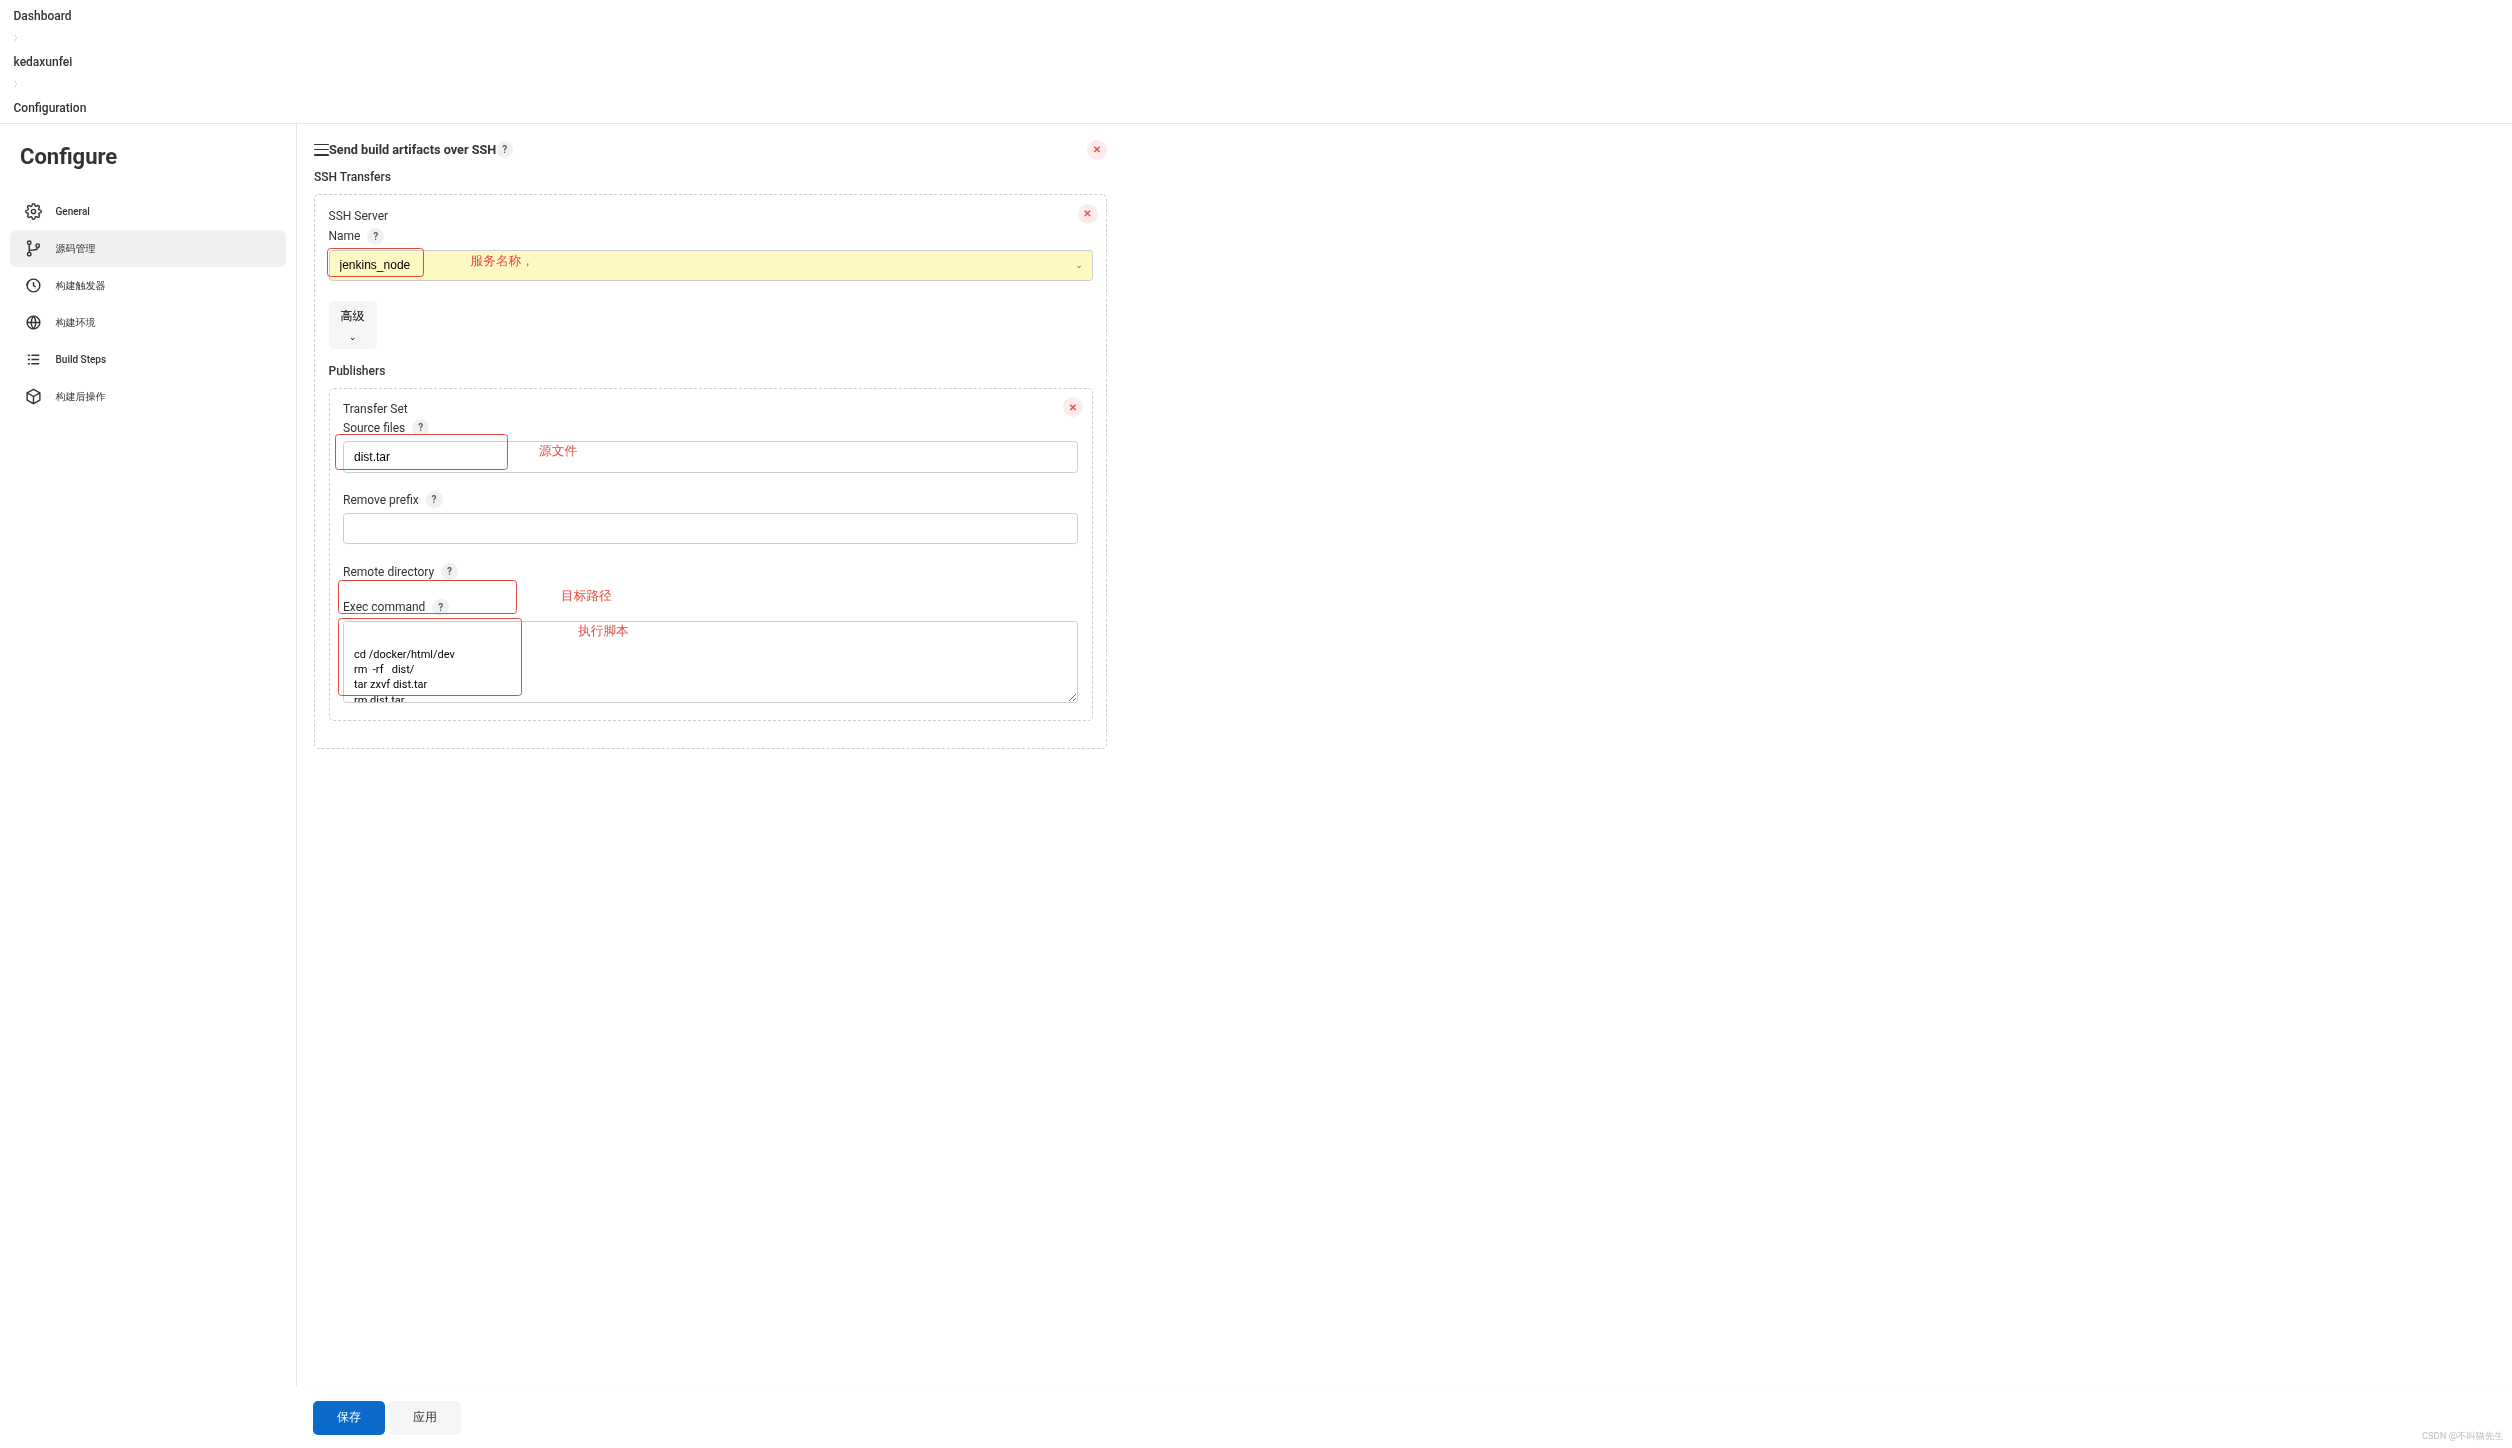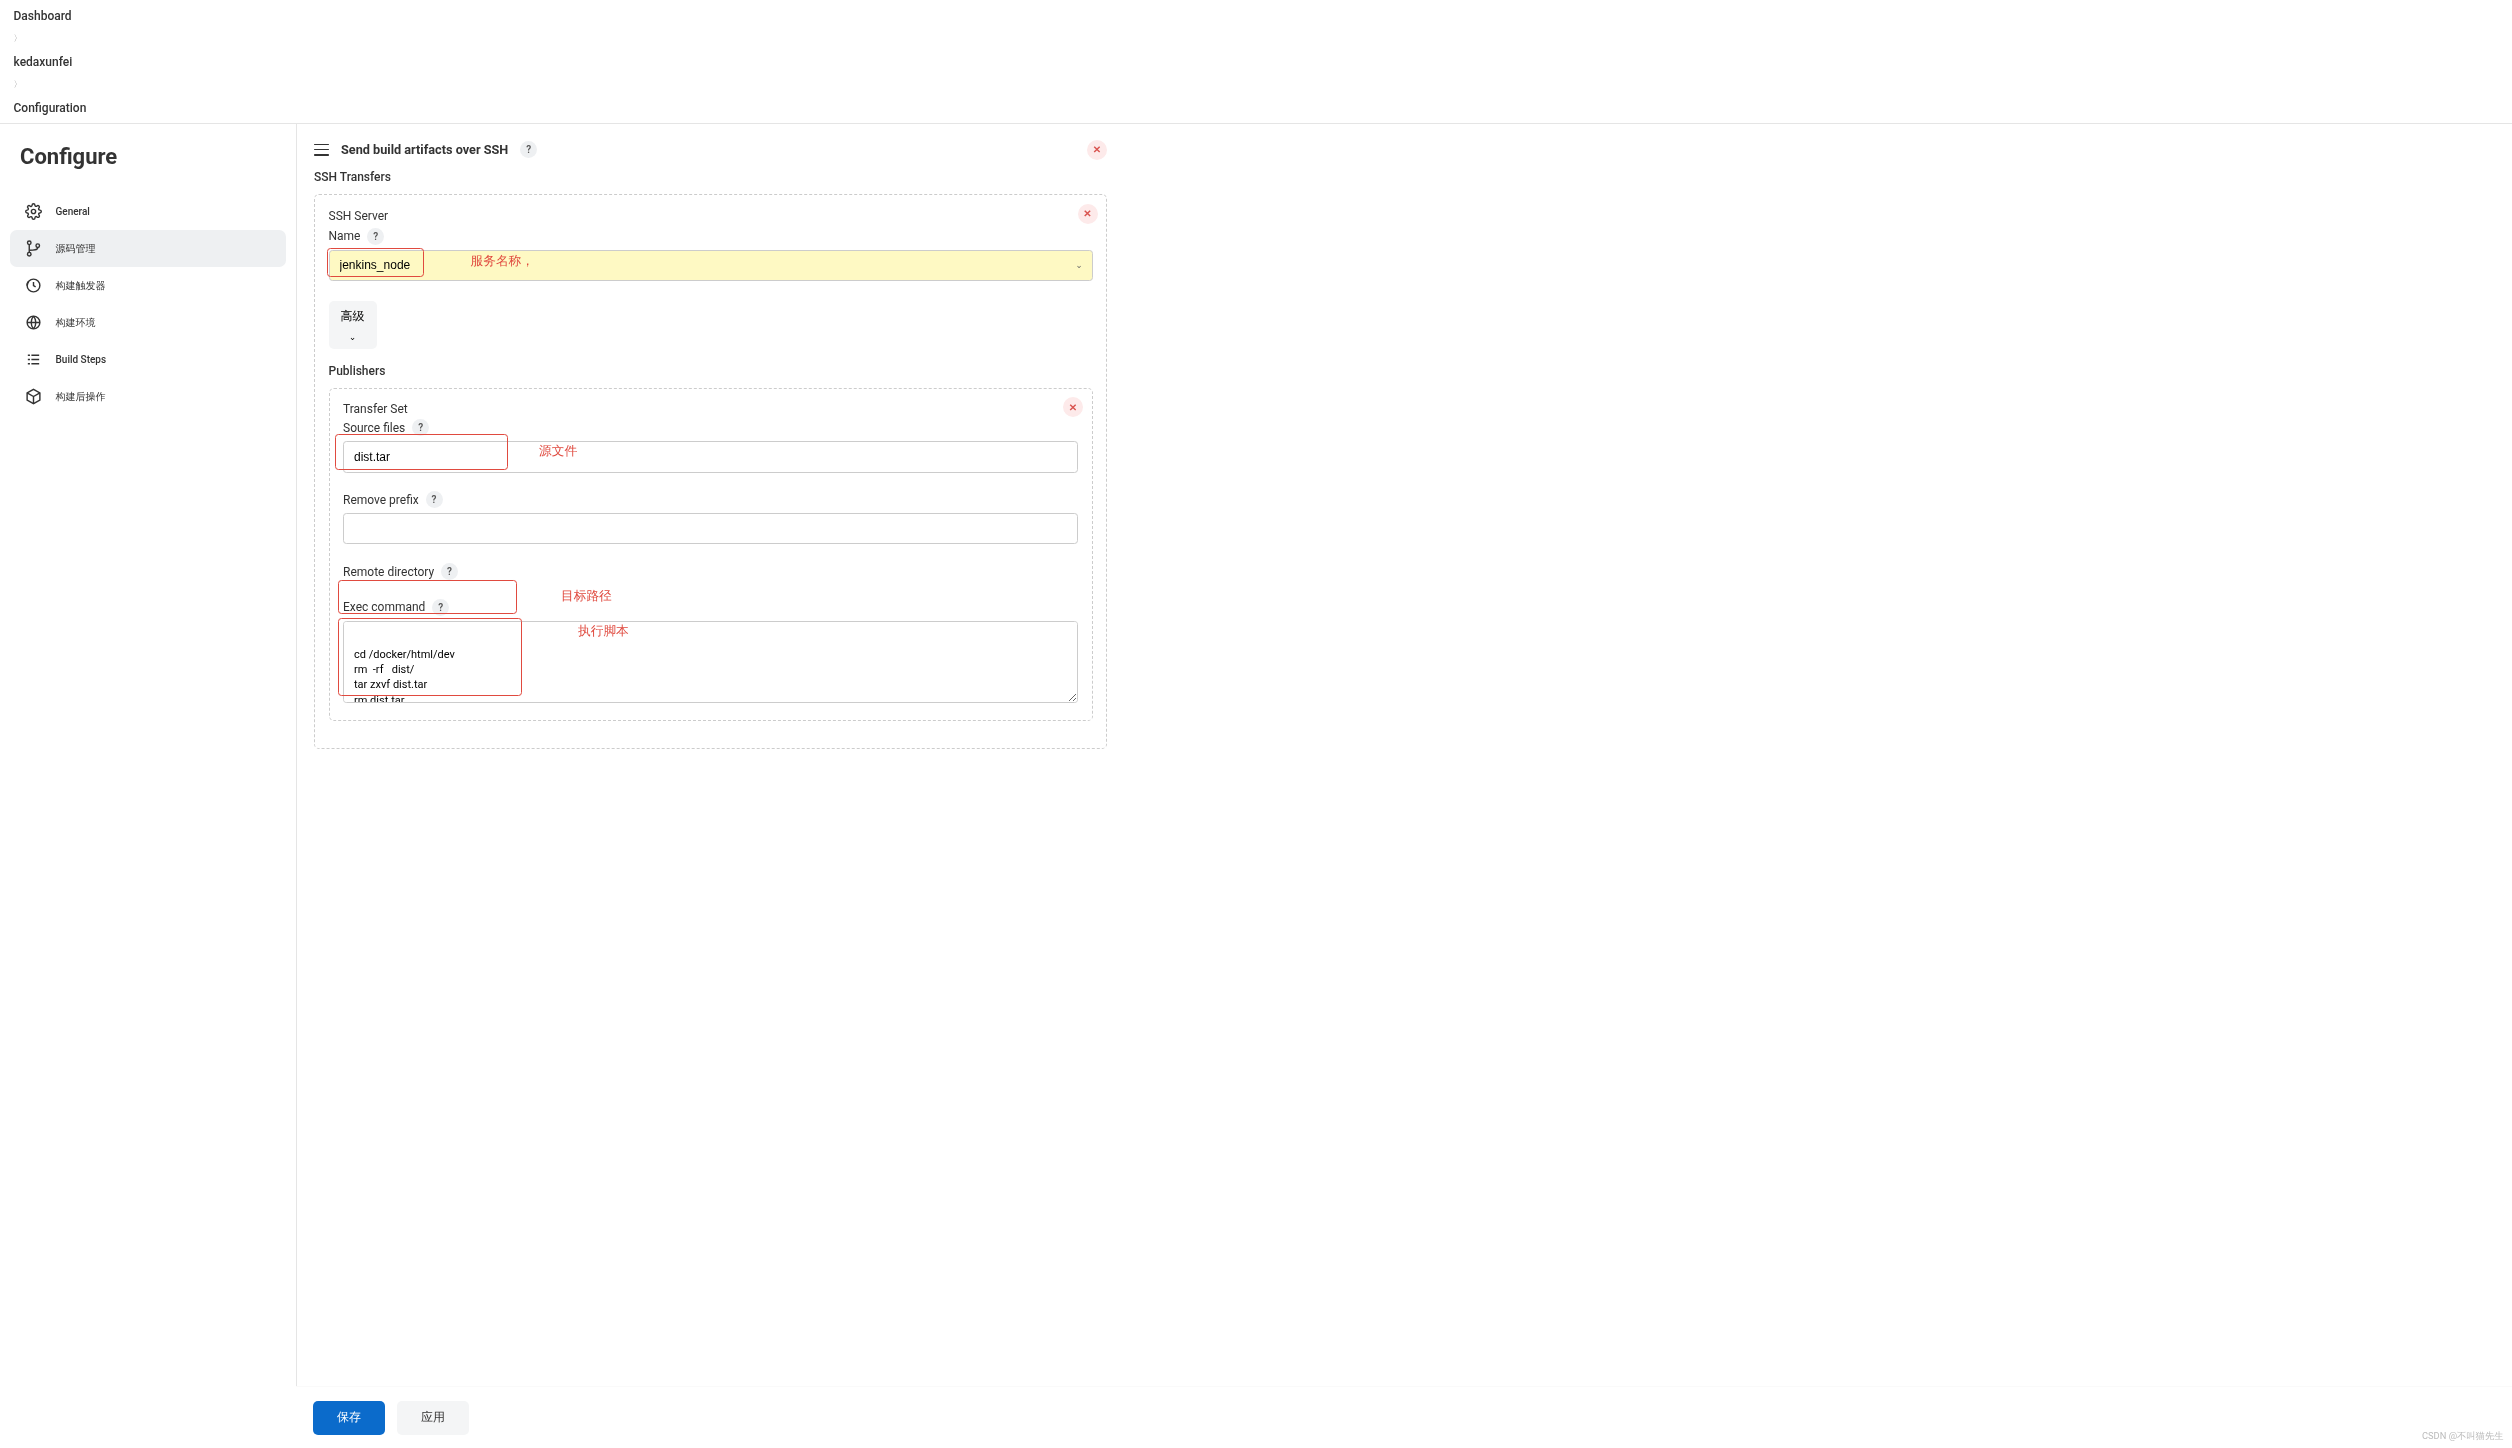--- a/index.html
+++ b/index.html
@@ -12,21 +12,21 @@
     .layout { display: flex; min-height: calc(100vh - 101px); border-top: 0.8px solid #e5e5e5; }
     
     .sidebar { width: 296px; padding: 20px 10px; }
     .sidebar h1 { font-size: 22px; font-weight: 700; margin: 0 10px 24px 10px; }
     .nav-item { display: flex; align-items: center; gap: 13.5px; padding: 10px 15px; border-radius: 6.8px; cursor: pointer; font-size: 10px; font-weight: 500; }
     .nav-item.active { background: #eef0f2; }
     .nav-icon { width: 17px; height: 17px; display: flex; align-items: center; justify-content: center; flex-shrink: 0; }
     
     .main { flex: 1; border-left: 0.8px solid #e5e5e5; padding: 17px; position: relative; max-width: 828px; }
     
-    .section-hdr { display: flex; align-items: center; gap: 12px; margin-bottom: 12px; position: relative; }
+    .section-hdr { display: flex; align-items: center; margin-bottom: 12px; position: relative; }
     .hamburger { width: 15px; height: 12px; display: flex; flex-direction: column; justify-content: space-between; cursor: pointer; }
     .hamburger span { height: 1.7px; background: #333; border-radius: 0.8px; }
     .section-title { font-weight: 700; font-size: 12.7px; }
     .help { width: 17px; height: 17px; border-radius: 50%; background: #eef0f2; display: inline-flex; align-items: center; justify-content: center; font-size: 10px; font-weight: 600; color: #555; cursor: pointer; }
     .close-btn { position: absolute; right: 0; width: 20px; height: 20px; border-radius: 50%; background: #fdeaea; color: #d9534f; display: flex; align-items: center; justify-content: center; cursor: pointer; font-size: 10px; font-weight: 700; }
     
     .sub-label { font-size: 12px; font-weight: 500; margin-bottom: 10px; }
     
     .dashed-box { border: 0.8px dashed #ccc; border-radius: 5px; padding: 13.5px; margin-bottom: 13.5px; position: relative; }
     .dashed-box .close-btn { top: 8.5px; right: 8.5px; }
@@ -41,21 +41,21 @@
     
     .text-input { width: 100%; border: 0.8px solid #ccc; border-radius: 3.4px; padding: 7.6px 10px; font-size: 12px; background: #fff; }
     .textarea { width: 100%; border: 0.8px solid #ccc; border-radius: 3.4px; padding: 25px 10px; font-size: 11px; font-family: inherit; resize: vertical; min-height: 76px; line-height: 1.4; }
     
     .adv-btn { display: inline-flex; align-items: center; gap: 6.8px; background: #f4f5f6; border: none; border-radius: 5px; padding: 6.8px 12px; font-size: 12px; font-weight: 500; cursor: pointer; margin: 8.5px 0 15px 0; flex-direction: column; }
     .adv-btn .caret { font-size: 8.5px; }
     
     .red-box { position: absolute; border: 1.7px solid #e04a3f; border-radius: 3.4px; pointer-events: none; z-index: 5; }
     .red-annot { position: absolute; color: #e04a3f; font-size: 12.7px; pointer-events: none; z-index: 5; }
     
-    .footer { position: fixed; bottom: 0; left: 296px; right: 0; background: #fff; padding: 13.5px 17px; display: flex; gap: 12px; border-top: 0.8px solid rgba(0,0,0,0.02); }
+    .footer { position: fixed; bottom: 0; left: 296px; right: 0; background: #fff; padding: 13.5px 17px; display: flex; gap: 4px; border-top: 0.8px solid rgba(0,0,0,0.02); }
     .btn-primary { background: #0b6bcb; color: #fff; border: none; border-radius: 5px; padding: 8.5px 24px; font-size: 12px; font-weight: 500; cursor: pointer; }
     .btn-secondary { background: #f4f5f6; color: #333; border: none; border-radius: 5px; padding: 8.5px 24px; font-size: 12px; font-weight: 500; cursor: pointer; }
     
     .watermark { position: fixed; bottom: 5px; right: 8.5px; font-size: 9.3px; color: #bbb; }
   </style>
 </head>
 <body>
 
 <div class="breadcrumb">
   <a href="#">Dashboard</a>

